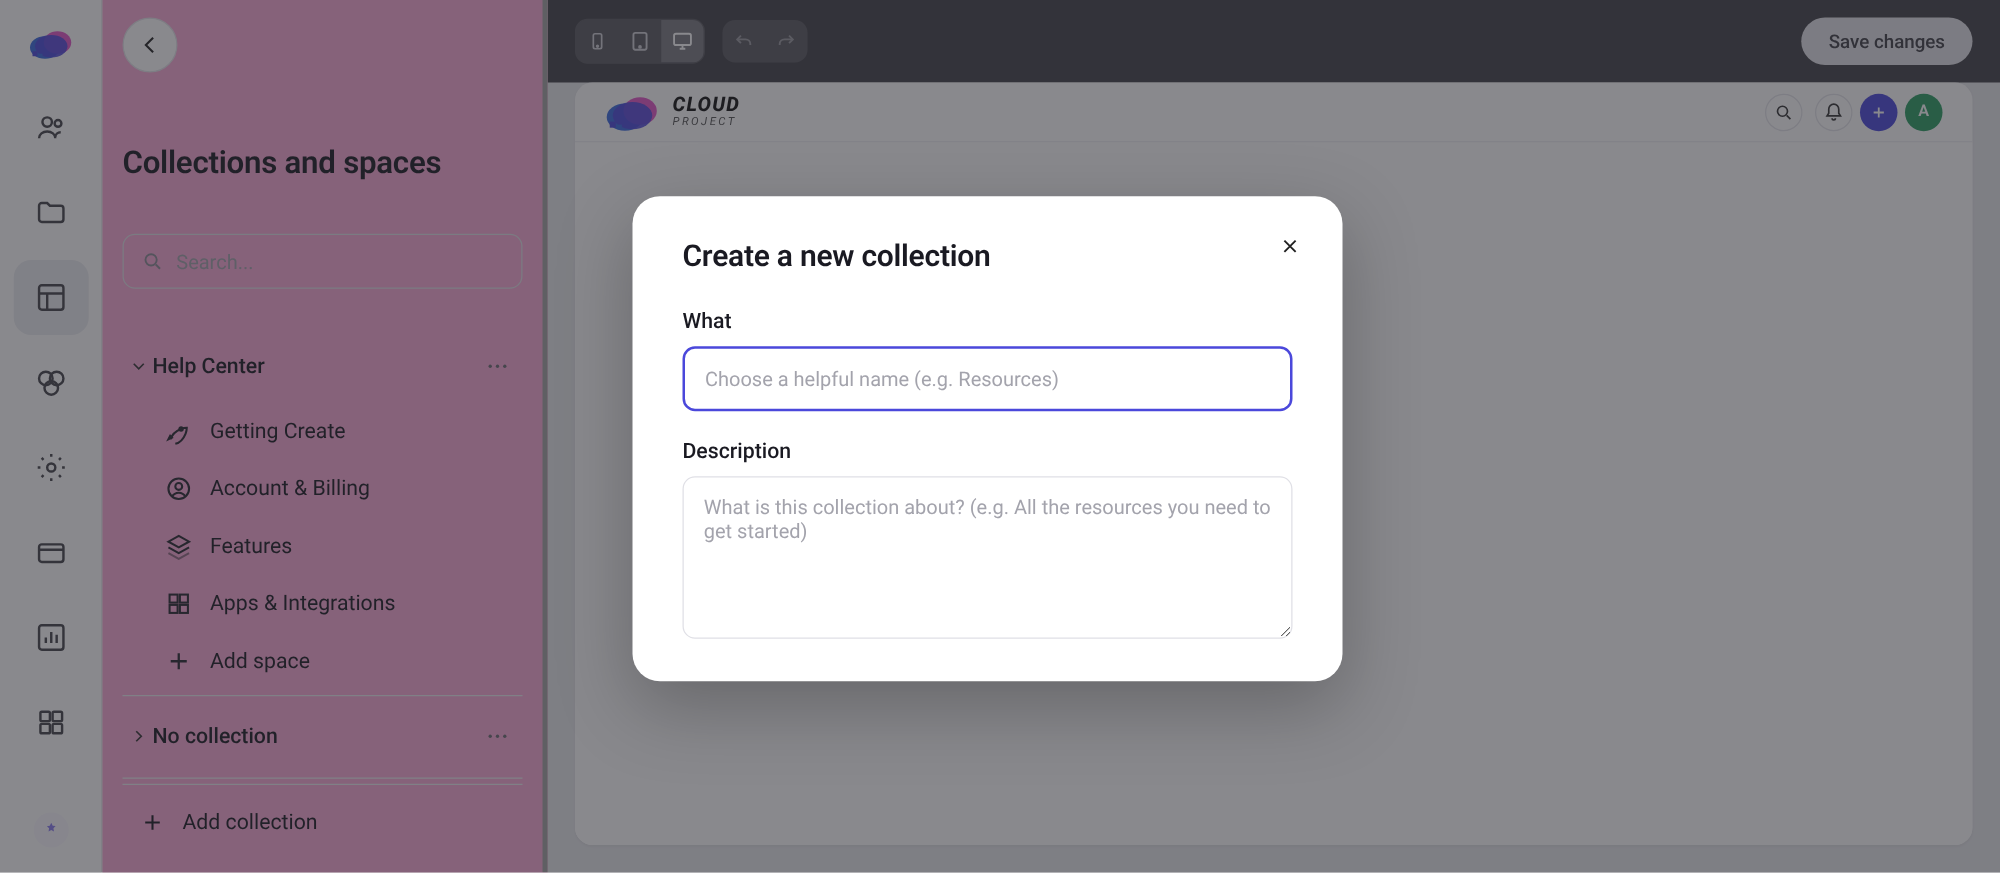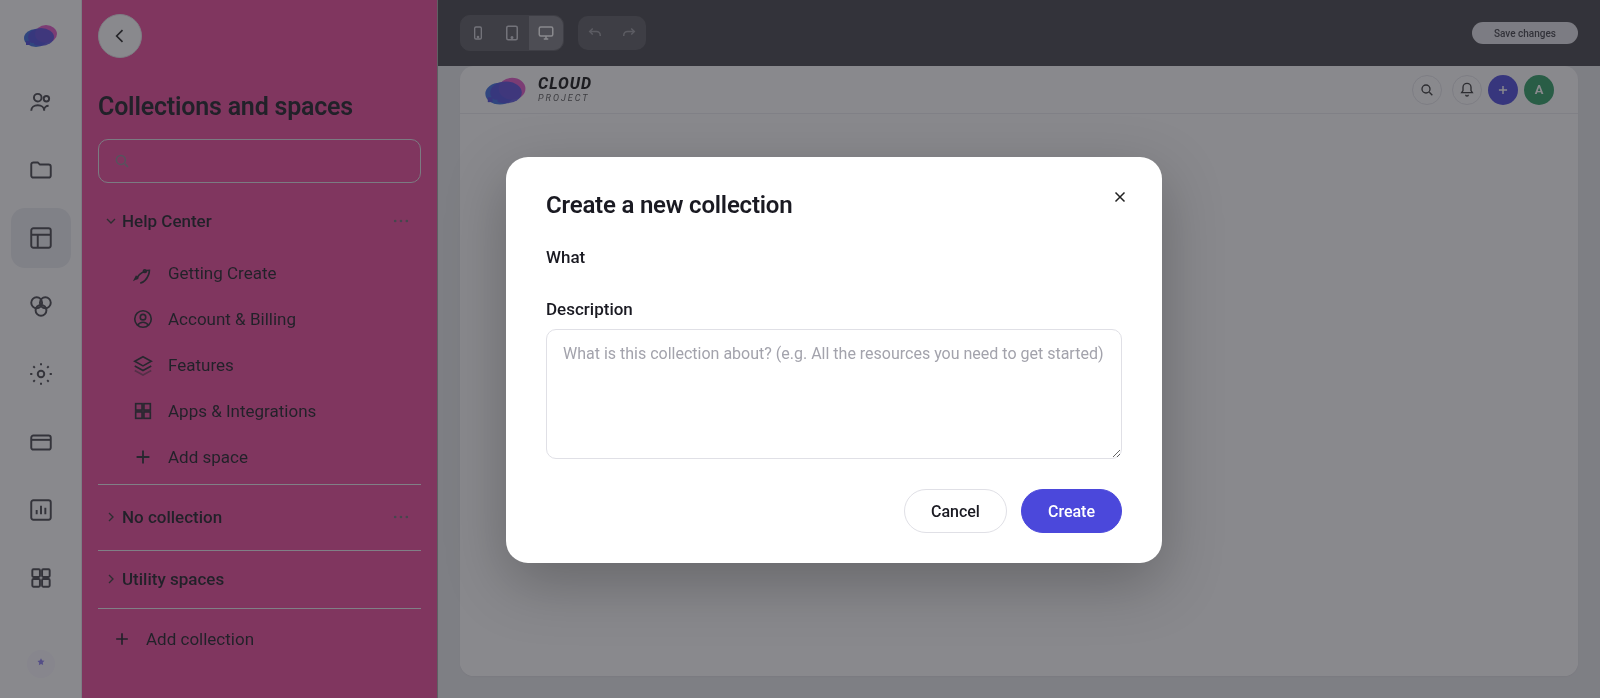--- a/index.html
+++ b/index.html
@@ -9,21 +9,21 @@
 
 
 .rail { width: 82px; background: #fff; border-right: 1px solid #e5e5ea; display: flex; flex-direction: column; align-items: center; padding: 16px 0; gap: 8px; }
 .rail-logo { width: 38px; height: 38px; display: flex; align-items: center; justify-content: center; margin-bottom: 10px; }
 .rail-item { width: 60px; height: 60px; display:flex; align-items:center; justify-content:center; border-radius: 14px; color: #44444a; cursor:pointer; }
 .rail-item.active { background: #ecedf1; }
 .rail-bottom { margin-top:auto; }
 .rail-badge { width: 28px; height: 28px; border-radius: 50%; background: #faf8ff; display:flex; align-items:center; justify-content:center; margin-top:auto; margin-bottom:4px; color:#8b7cf0;}
 
 
-.sidebar { width: 356px; background: #ec4899; border-right: 1px solid #a3a3a3; padding: 14px 16px 14px 16px; display:flex; flex-direction:column; position:relative; }
+.sidebar { width: 356px; background: #f9a8d4; border-right: 4px solid #a3a3a3; padding: 14px 16px 14px 16px; display:flex; flex-direction:column; position:relative;justify-content:space-between; }
 .back-btn { width: 44px; height: 44px; border:1px solid #e5e5ea; border-radius:50%; background:#fff; display:flex; align-items:center; justify-content:center; color:#222; cursor:pointer; }
 .sidebar-title { font-size: 25px; font-weight: 600; color:#1a1a22; margin-top: 34px; margin-bottom: 18px; letter-spacing:-0.2px; }
 .search-box { height: 44px; border:1px solid #e0e0e6; border-radius:10px; display:flex; align-items:center; padding:0 14px; gap:10px; color:#8a8a94; }
 .search-box input { border:none; outline:none; font-size:16px; flex:1; color:#333; background:transparent; }
 .search-box input::placeholder { color:#a3a3ac; }
 
 .tree { margin-top:10px; }
 .coll-header { display:flex; align-items:center; gap:2px; padding:14px 4px; font-size:17px; color:#1a1a22; font-weight:500; cursor:pointer; border-bottom:1px solid transparent; position:relative; }
 .coll-header .more { margin-left:auto; color:#6a6a72; padding:4px 6px; cursor:pointer; }
 .chev { width:18px; height:18px; display:inline-flex; align-items:center; justify-content:center; }
@@ -34,38 +34,38 @@
 .add-collection { display:flex; align-items:center; gap:14px; padding:16px 4px 16px 14px; font-size:17px; color:#1a1a22; cursor:pointer; }
 
 
 .canvas { flex:1; display:flex; flex-direction:column; background:#E7E8EB; }
 .toolbar { height:66px; background:#424248; display:flex; align-items:center; padding:0 22px; gap:14px; }
 .device-seg { display:flex; background:#5a5a60; border-radius:10px; overflow:hidden; border:1px solid #5a5a60; }
 .device-seg .seg { width:34px; height:34px; display:flex; align-items:center; justify-content:center; color:#cfcfd6; cursor:pointer; }
 .device-seg .seg.active { background:#7a7a80; color:#fff; }
 .undo-seg { display:flex; background:#5a5a60; border-radius:10px; overflow:hidden; }
 .undo-seg .seg { width:34px; height:34px; display:flex; align-items:center; justify-content:center; color:#9a9aa0; cursor:pointer; }
-.save-btn { margin-left:auto; height:22px; padding:0 22px; border-radius:22px; background:#e3e3e8; color:#3e3e46; font-size:10px; display:flex; align-items:center; font-weight:500; cursor:pointer; }
+.save-btn { margin-left:auto; height:38px; padding:0 22px; border-radius:22px; background:#e3e3e8; color:#3e3e46; font-size:15px; display:flex; align-items:center; font-weight:500; cursor:pointer; }
 
 .preview { flex:1; display:flex; flex-direction:column; padding:0 0; }
 .preview-frame { margin:0 22px 22px 22px; border-radius:14px; background:#fff; height:100%; overflow:hidden; display:flex; flex-direction:column; box-shadow:0 1px 2px rgba(0,0,0,0.04); }
 .preview-header { height:48px; border-bottom:1px solid #ececf0; display:flex; align-items:center; padding:0 24px; gap:10px; }
 .brand { display:flex; align-items:center; gap:10px;font-style:italic; }
 .brand-text { display:flex; flex-direction:column; line-height:1; }
 .brand-text .t1 { font-size:16px; font-weight:800; letter-spacing:1px; color:#111; }
 .brand-text .t2 { font-size:9px; letter-spacing:2px; color:#555; margin-top:2px; }
 .preview-actions { margin-left:auto; display:flex; align-items:center; gap:10px; }
 .round-icon { width:30px; height:30px; border-radius:50%; border:1px solid #e5e5ea; background:#fff; display:flex; align-items:center; justify-content:center; color:#333; cursor:pointer; }
 .avatar-a { width:30px; height:30px; border-radius:50%; background:#4b48db; color:#fff; font-size:13px; font-weight:600; display:flex; align-items:center; justify-content:center; margin-left:-4px; cursor:pointer; }
 .avatar-a.green { background:#2a9d63; }
 .preview-body { flex:1; background:#fff; }
 
 
 .overlay { position:absolute; inset:0; background:rgba(40,40,48,0.55); display:flex; align-items:flex-start; justify-content:flex-start; }
-.modal { position:absolute; top:157px; left:506px; width:656px; background:#fff; border-radius:22px; padding:34px 40px 30px 40px; box-shadow:0 20px 60px rgba(0,0,0,0.25); }
+.modal { position:absolute; top:157px; left:506px; width:568px; background:#fff; border-radius:22px; padding:34px 40px 30px 40px; box-shadow:0 20px 60px rgba(0,0,0,0.25); }
 .modal-title { font-size:24px; font-weight:600; color:#1a1a22; margin-bottom:28px; letter-spacing:-0.2px; }
 .modal-close { position:absolute; top:26px; right:28px; width:28px; height:28px; display:flex; align-items:center; justify-content:center; color:#222; cursor:pointer; font-size:18px; }
 .field-label { font-size:17px; color:#1a1a22; margin-bottom:10px; font-weight:500; }
 .text-input { width:100%; height:52px; border:2px solid #4b48db; border-radius:10px; padding:0 16px; font-size:16px; outline:none; color:#222; }
 .text-input::placeholder { color:#a3a3ac; }
 .textarea { width:100%; height:130px; border:1px solid #e0e0e6; border-radius:10px; padding:14px 16px; font-size:16px; outline:none; resize:vertical; color:#222; font-family:inherit; }
 .textarea::placeholder { color:#a3a3ac; }
 .field-gap { height:22px; }
 .modal-actions { display:flex; justify-content:flex-end; gap:14px; margin-top:26px; }
 .btn { height:44px; padding:0 26px; border-radius:24px; font-size:16px; font-weight:500; display:flex; align-items:center; justify-content:center; cursor:pointer; }
@@ -155,20 +155,21 @@
         </svg>
     </div>
     <div class="sidebar-title">Collections and spaces</div>
     <div class="search-box">
       <span>
           <svg width="18" height="18" viewBox="0 0 24 24" fill="none" stroke="#8a8a94" stroke-width="2">
             <circle cx="10.5" cy="10.5" r="6"></circle>
             <path d="M20 20l-4.5-4.5"></path>
           </svg>
         </span>
+      <input type="text" placeholder="Search..." style="">
     </div>
 
     <div class="tree">
       <div class="coll-header">
         <span class="chev">
             <svg width="16" height="16" viewBox="0 0 24 24" fill="none" stroke="#333" stroke-width="2">
               <path d="M6 9l6 6 6-6"></path>
             </svg>
           </span>
         <span>Help Center</span>
@@ -244,28 +245,20 @@
             <svg width="20" height="20" viewBox="0 0 24 24" fill="currentColor">
               <circle cx="5" cy="12" r="1.6"></circle>
               <circle cx="12" cy="12" r="1.6"></circle>
               <circle cx="19" cy="12" r="1.6"></circle>
             </svg>
           </span>
       </div>
 
       <div class="divider"></div>
 
-      <div class="coll-header">
-        <span class="chev">
-            <svg width="16" height="16" viewBox="0 0 24 24" fill="none" stroke="#333" stroke-width="2">
-              <path d="M9 6l6 6-6 6"></path>
-            </svg>
-          </span>
-        <span>Utility spaces</span>
-      </div>
 
       <div class="divider"></div>
 
       <div class="add-collection">
         <span>
             <svg width="20" height="20" viewBox="0 0 24 24" fill="none" stroke="#1a1a22" stroke-width="2">
               <path d="M12 5v14M5 12h14"></path>
             </svg>
           </span>
         <span>Add collection</span>
@@ -358,24 +351,21 @@
 <div class="overlay">
   <div class="modal">
     <div class="modal-close">
       <svg width="18" height="18" viewBox="0 0 24 24" fill="none" stroke="#222" stroke-width="2">
           <path d="M6 6l12 12M18 6L6 18"></path>
         </svg>
     </div>
     <div class="modal-title">Create a new collection</div>
 
     <div class="field-label">What</div>
+    <input class="text-input" type="text" placeholder="Choose a helpful name (e.g. Resources)" style="">
 
     <div class="field-gap"></div>
 
     <div class="field-label">Description</div>
     <textarea class="textarea" placeholder="What is this collection about? (e.g. All the resources you need to get started)" style=""></textarea>
 
-    <div class="modal-actions">
-      <div class="btn btn-secondary">Cancel</div>
-      <div class="btn btn-primary">Create</div>
-    </div>
   </div>
 </div>
 
 </body></html>

